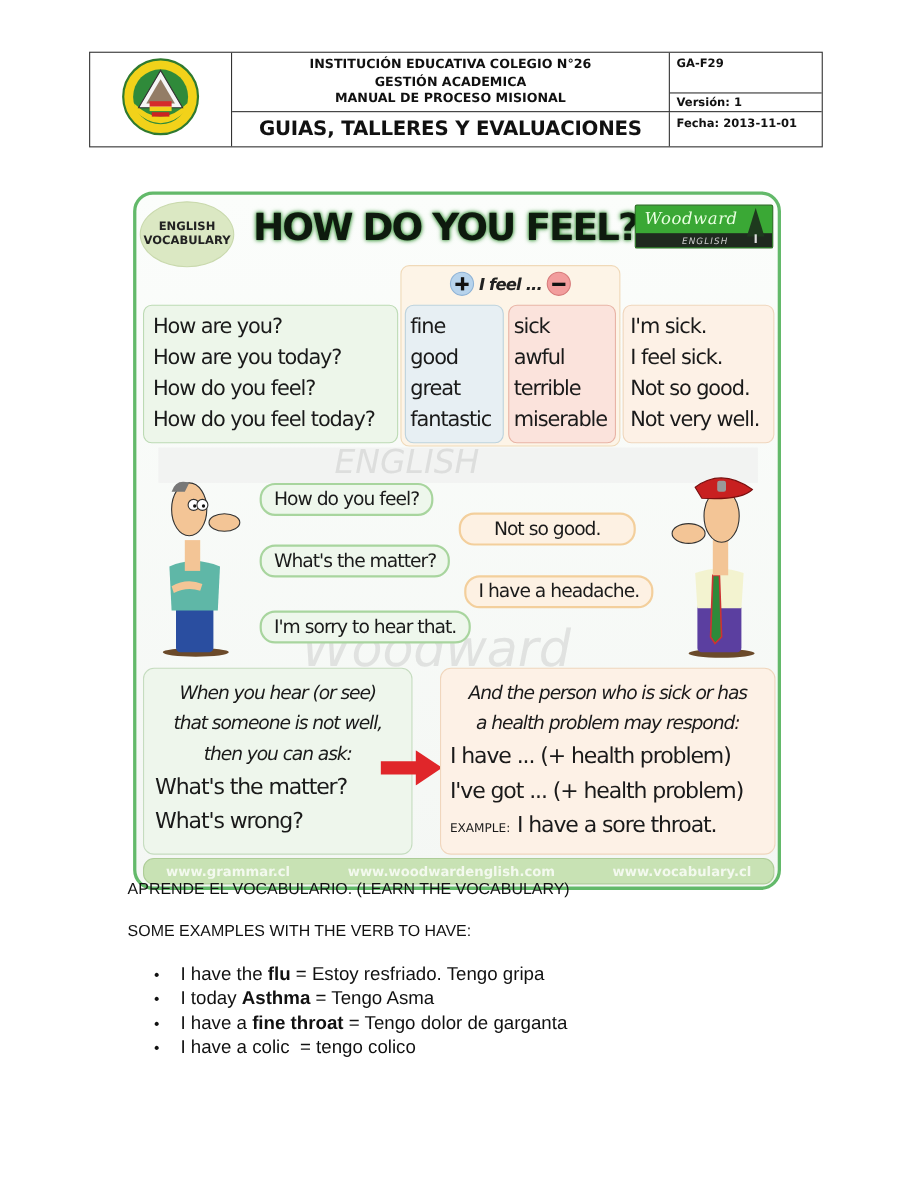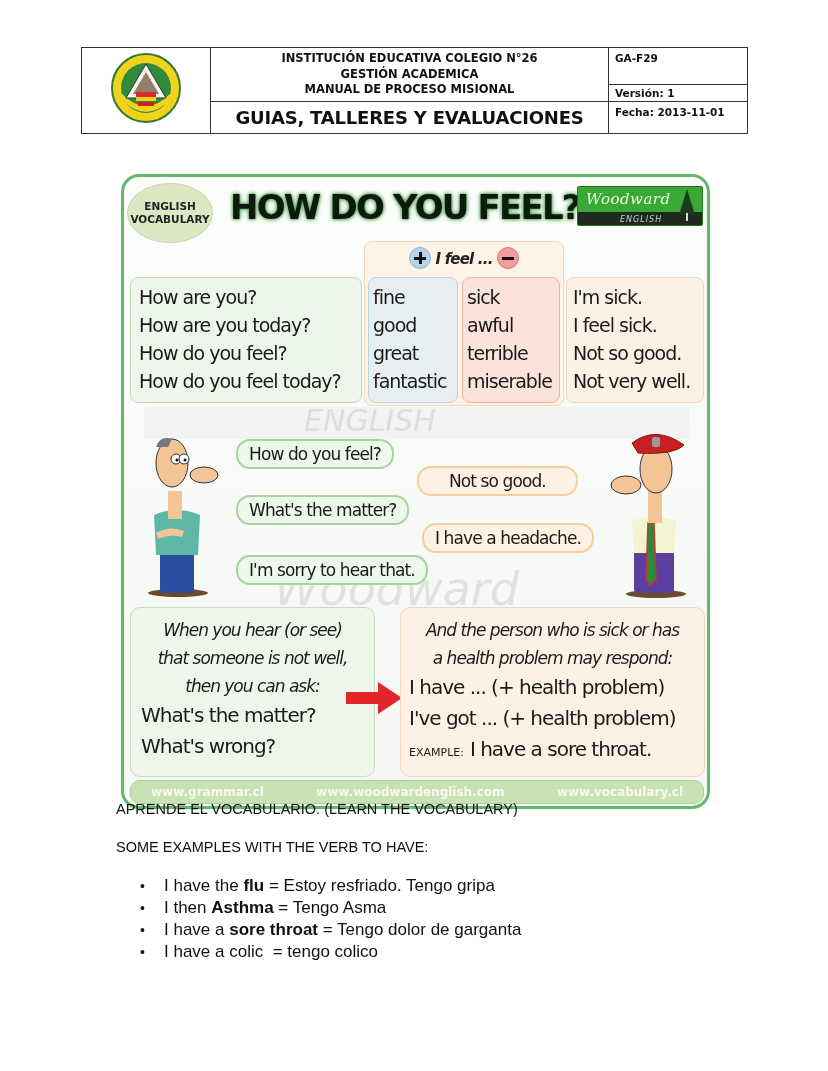--- a/index.html
+++ b/index.html
@@ -215,16 +215,16 @@
     <span>www.grammar.cl</span>
     <span>www.woodwardenglish.com</span>
     <span>www.vocabulary.cl</span>
   </div>
 </div>
 
 <div class="p1">APRENDE EL VOCABULARIO. (LEARN THE VOCABULARY)</div>
 <div class="p2">SOME EXAMPLES WITH THE VERB TO HAVE:</div>
 <ul class="list">
   <li><span>I have the </span><b>flu</b><span> = Estoy resfriado. Tengo gripa</span></li>
-  <li><span>I then </span><b>Asthma</b><span> = Tengo Asma</span></li>
-  <li><span>I have a </span><b>sore throat</b><span> = Tengo dolor de garganta</span></li>
+  <li><span>I today </span><b>Asthma</b><span> = Tengo Asma</span></li>
+  <li><span>I have a </span><b>fine throat</b><span> = Tengo dolor de garganta</span></li>
   <li><span style="white-space:pre">I have a colic  = tengo colico</span></li>
 </ul>
 
 </body></html>

